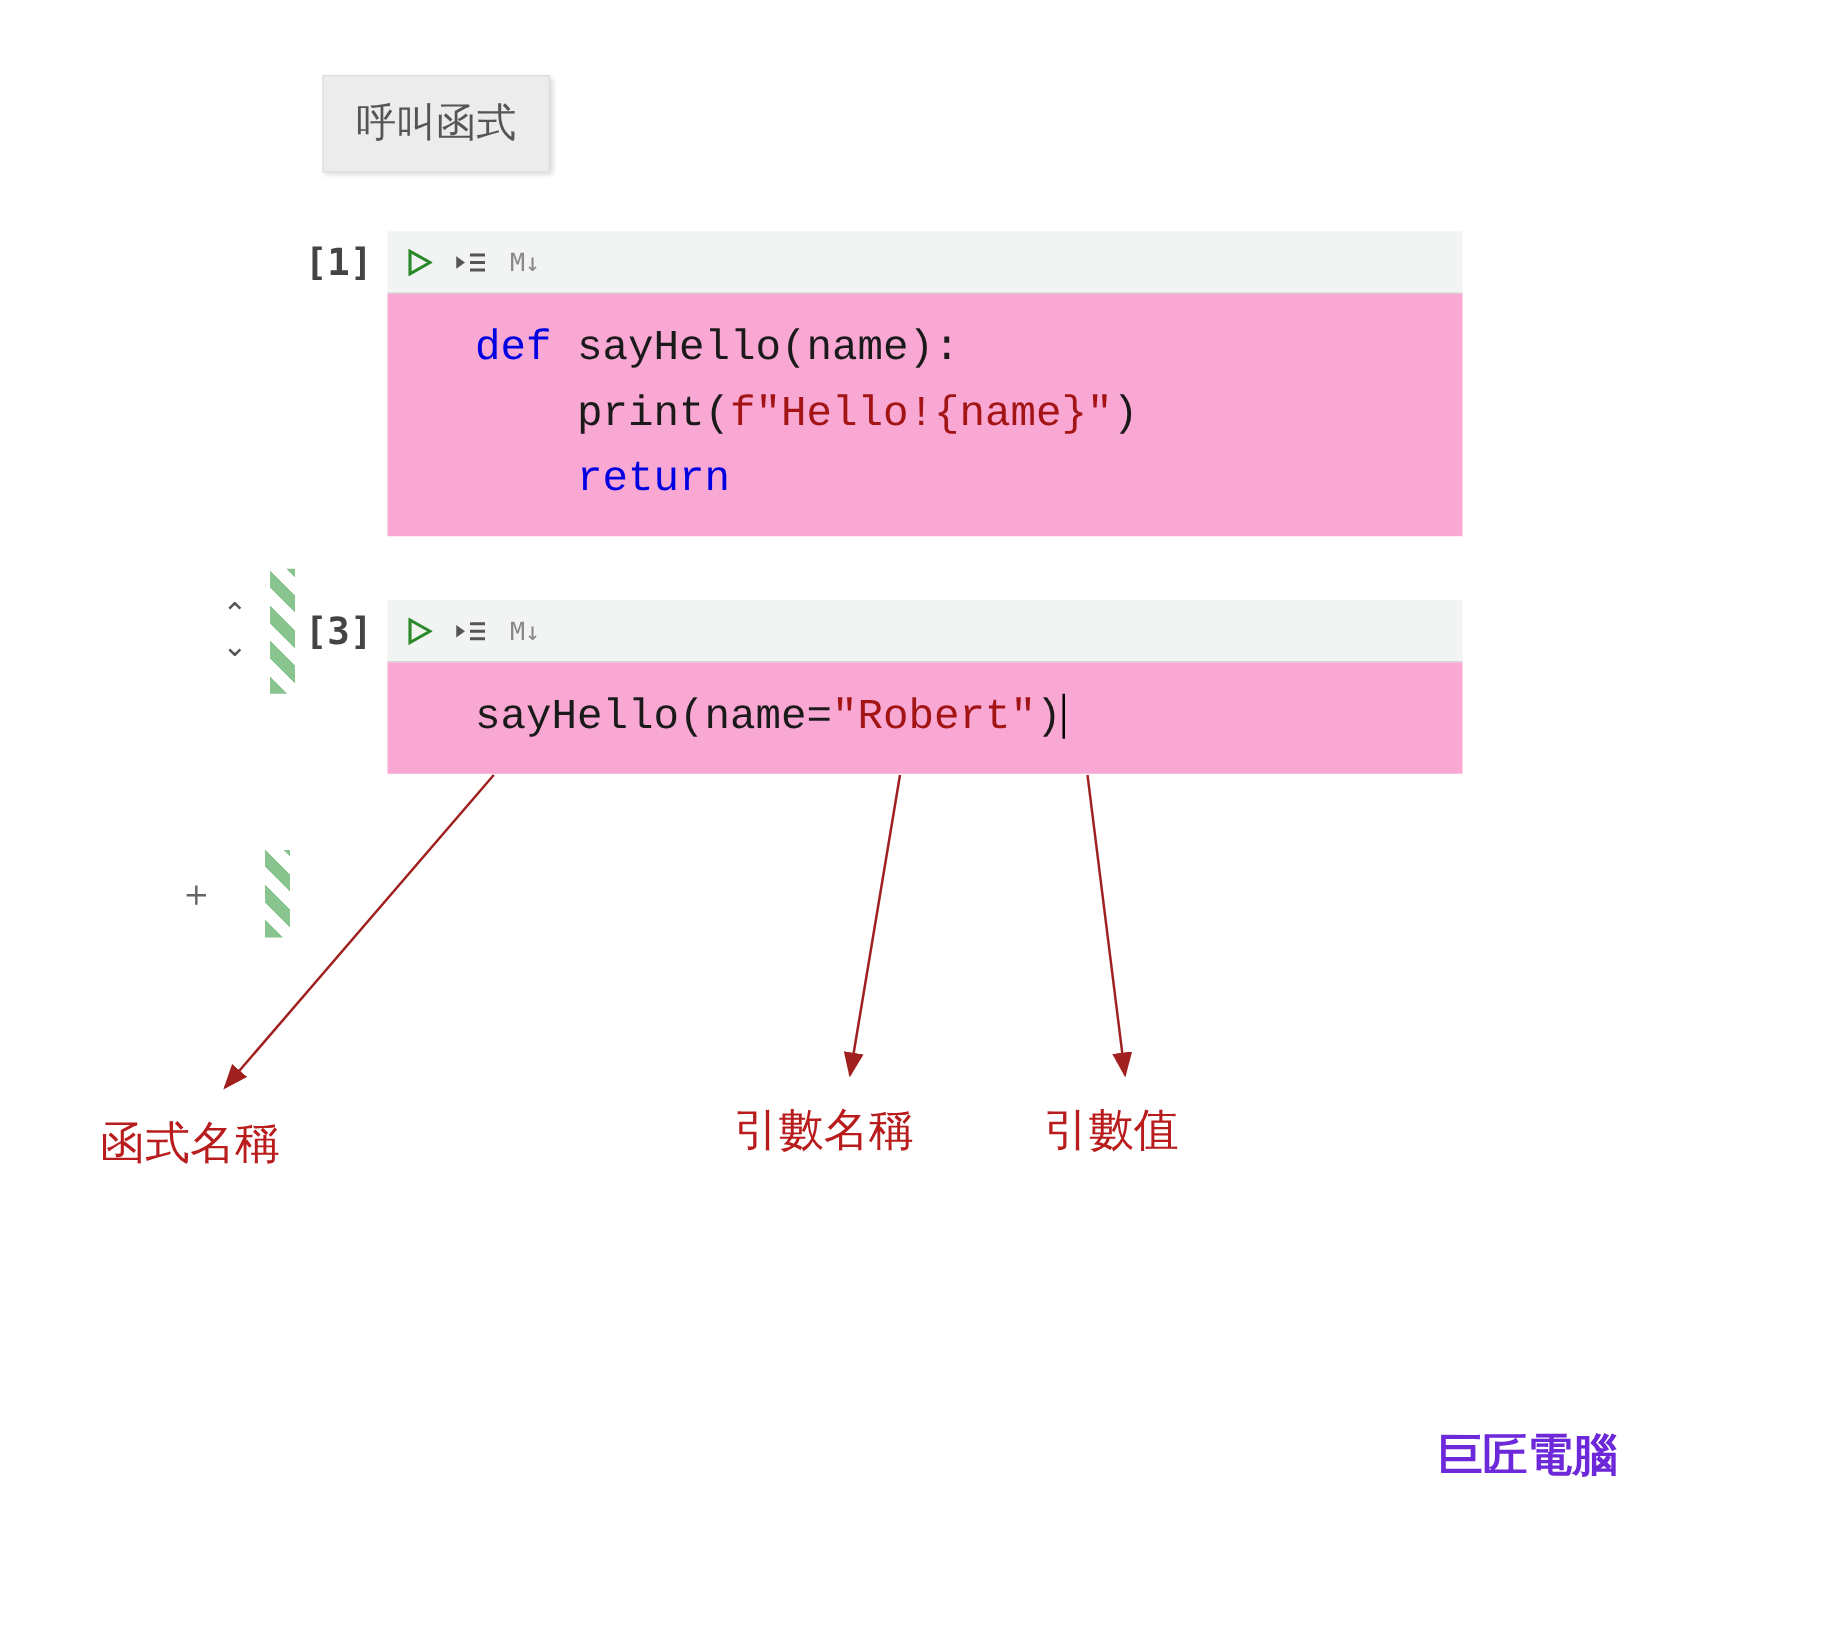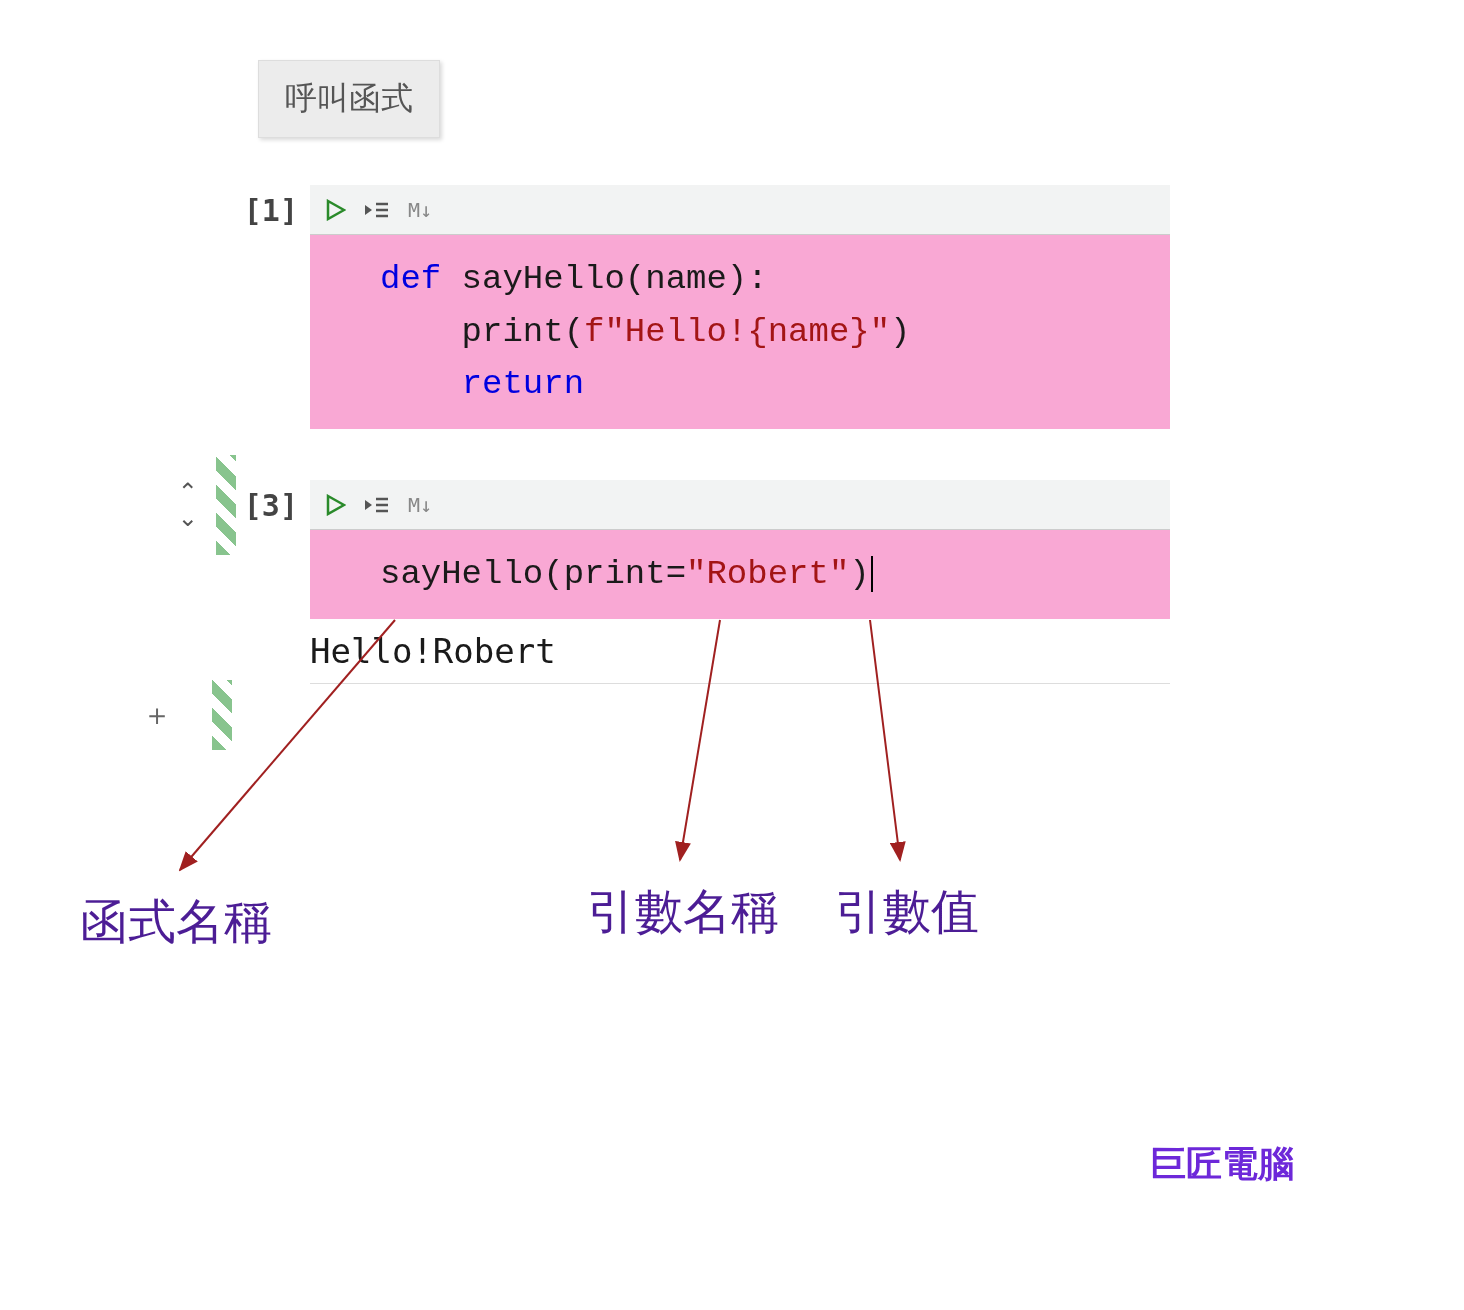--- a/index.html
+++ b/index.html
@@ -117,22 +117,22 @@
       margin-left: 1px;
     }
     .annotation-svg {
       position: absolute;
       left: 0;
       top: 0;
       pointer-events: none;
     }
     .annotation-label {
       position: absolute;
-      font-size: 48px;
-      color: #4c1d95;
+      font-size: 36px;
+      color: #b91c1c;
     }
     .label-fn { left: 80px; top: 890px; }
     .label-argname { left: 587px; top: 880px; }
     .label-argval { left: 835px; top: 880px; }
     .watermark {
       position: absolute;
       right: 170px;
       top: 1140px;
       font-size: 36px;
       font-weight: bold;
@@ -217,22 +217,21 @@
         <span class="run-icon">
           <svg width="26" height="22" viewBox="0 0 26 22">
             <polygon points="1,6 8,11 1,16" fill="#555"></polygon>
             <line x1="12" y1="5" x2="24" y2="5" stroke="#555" stroke-width="2.5"></line>
             <line x1="12" y1="11" x2="24" y2="11" stroke="#555" stroke-width="2.5"></line>
             <line x1="12" y1="17" x2="24" y2="17" stroke="#555" stroke-width="2.5"></line>
           </svg>
         </span>
         <span class="md-label">M↓</span>
       </div>
-      <div class="code-area"><span>sayHello(print=</span><span class="str">"Robert"</span><span>)</span><span class="cursor"></span></div>
-      <div class="output-area">Hello!Robert</div>
+      <div class="code-area"><span>sayHello(name=</span><span class="str">"Robert"</span><span>)</span><span class="cursor"></span></div>
     </div>
   </div>
 </div>
 
 <div class="add-row">
   <span style="font-size:30px;color:#666;">＋</span>
   <div class="stripe stripe2"></div>
 </div>
 
 <svg class="annotation-svg" width="1464" height="1310">

